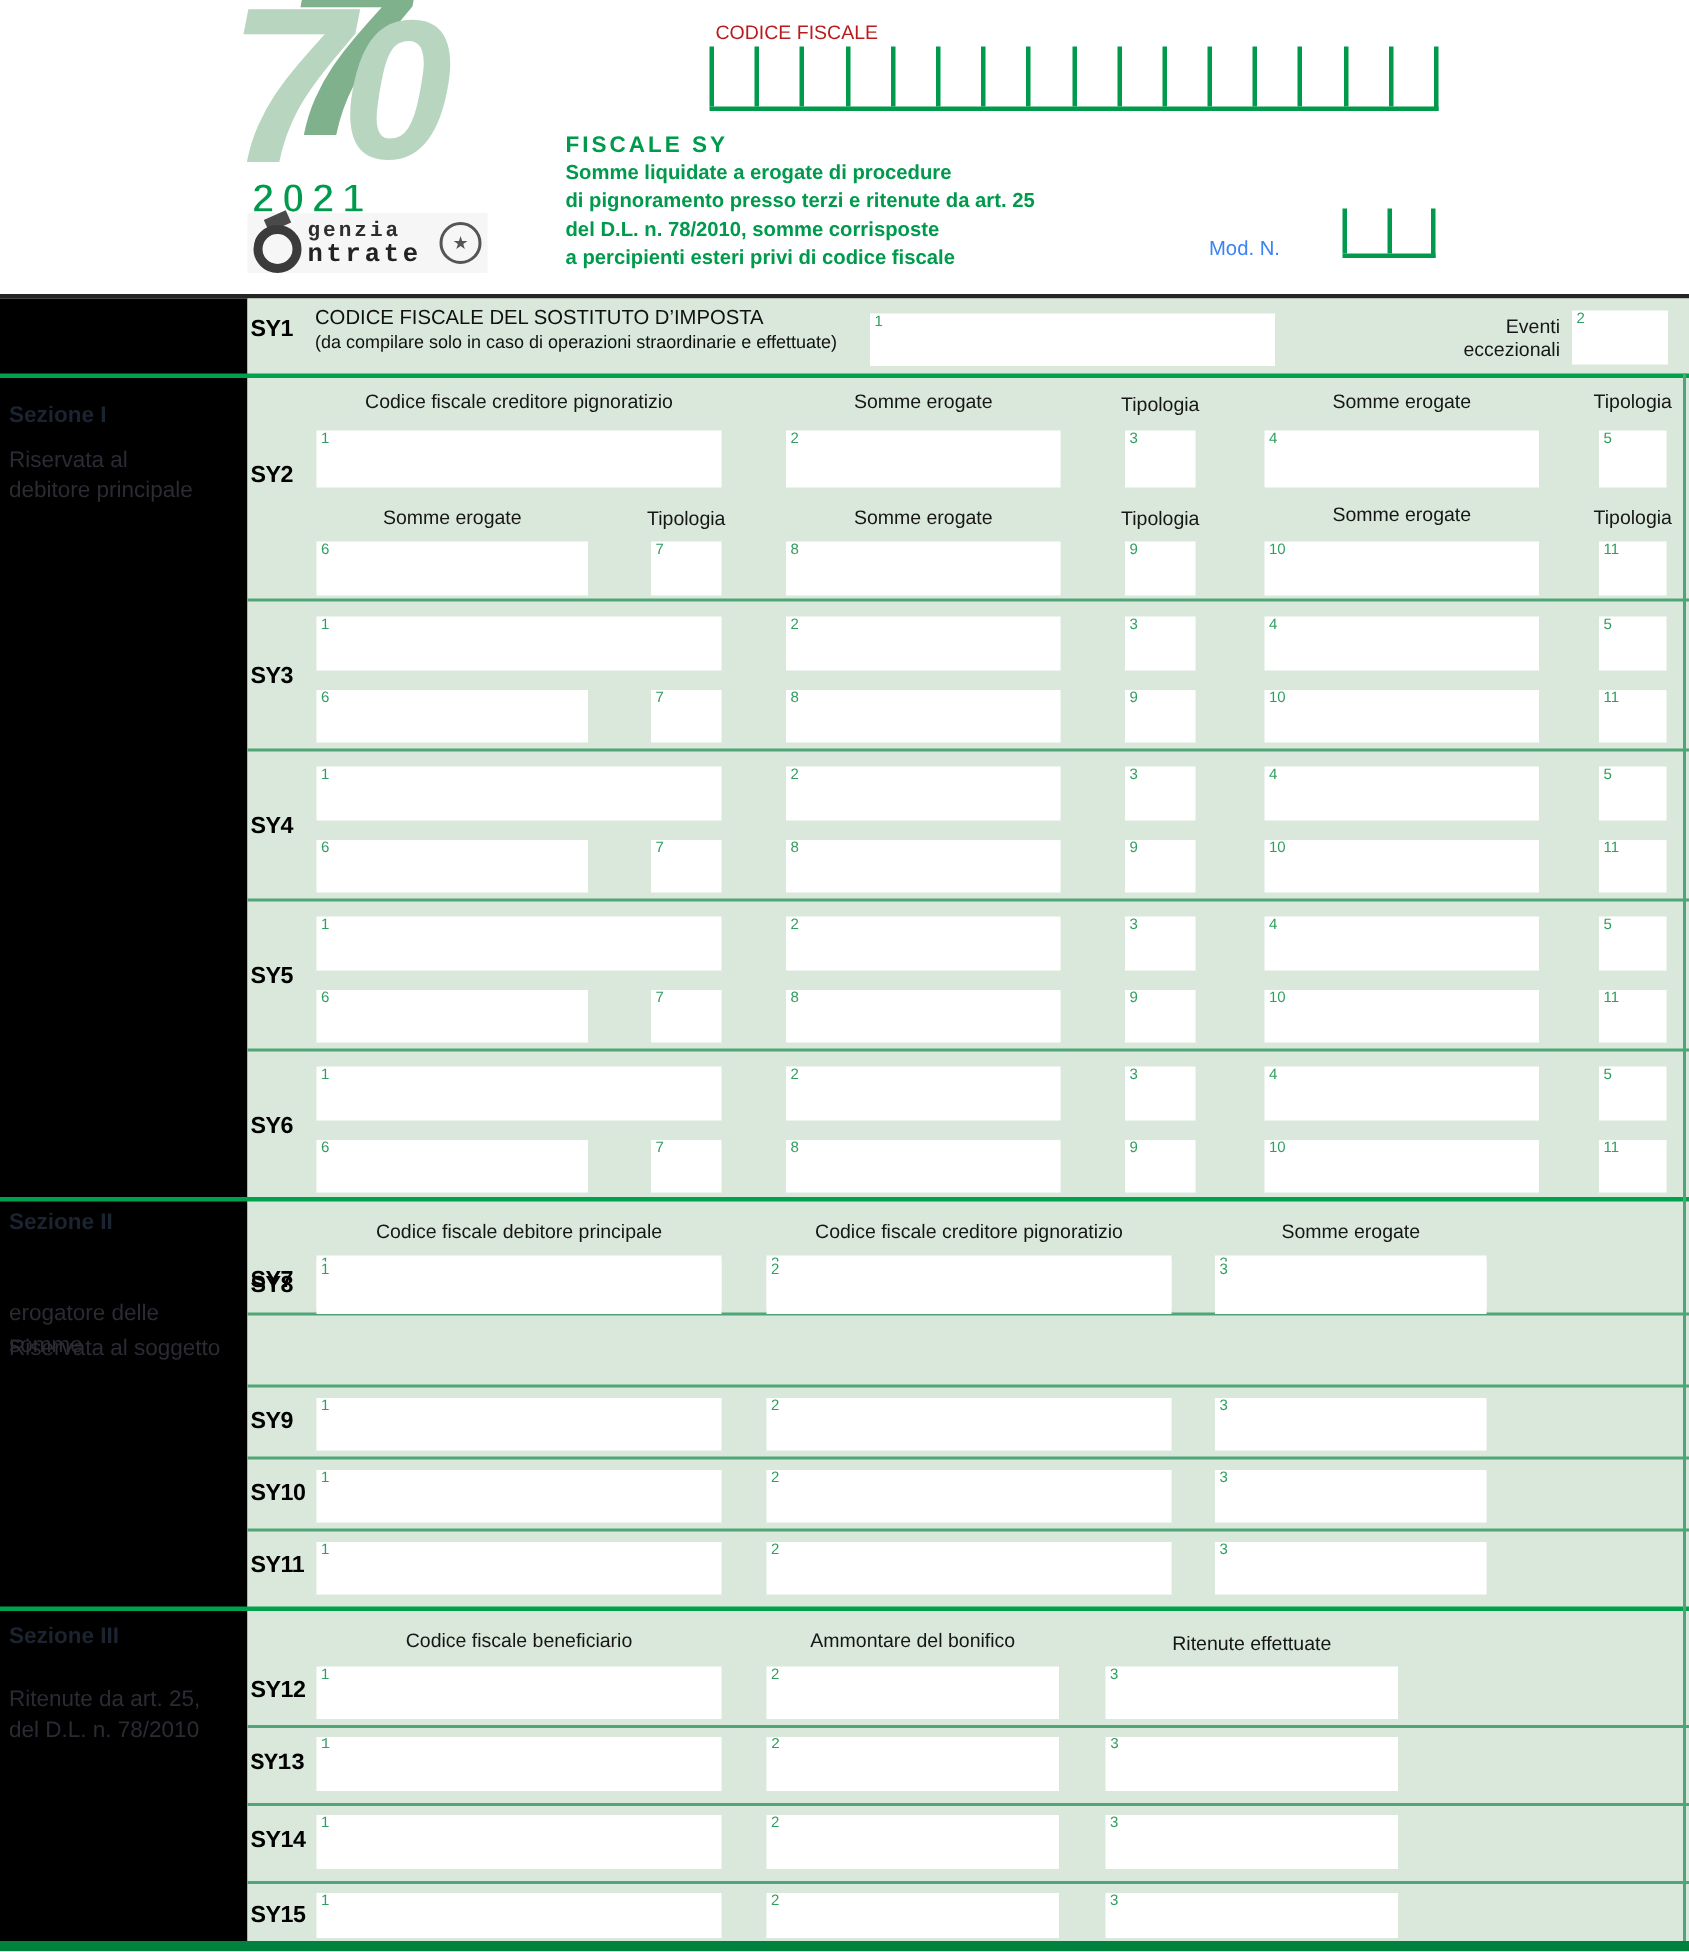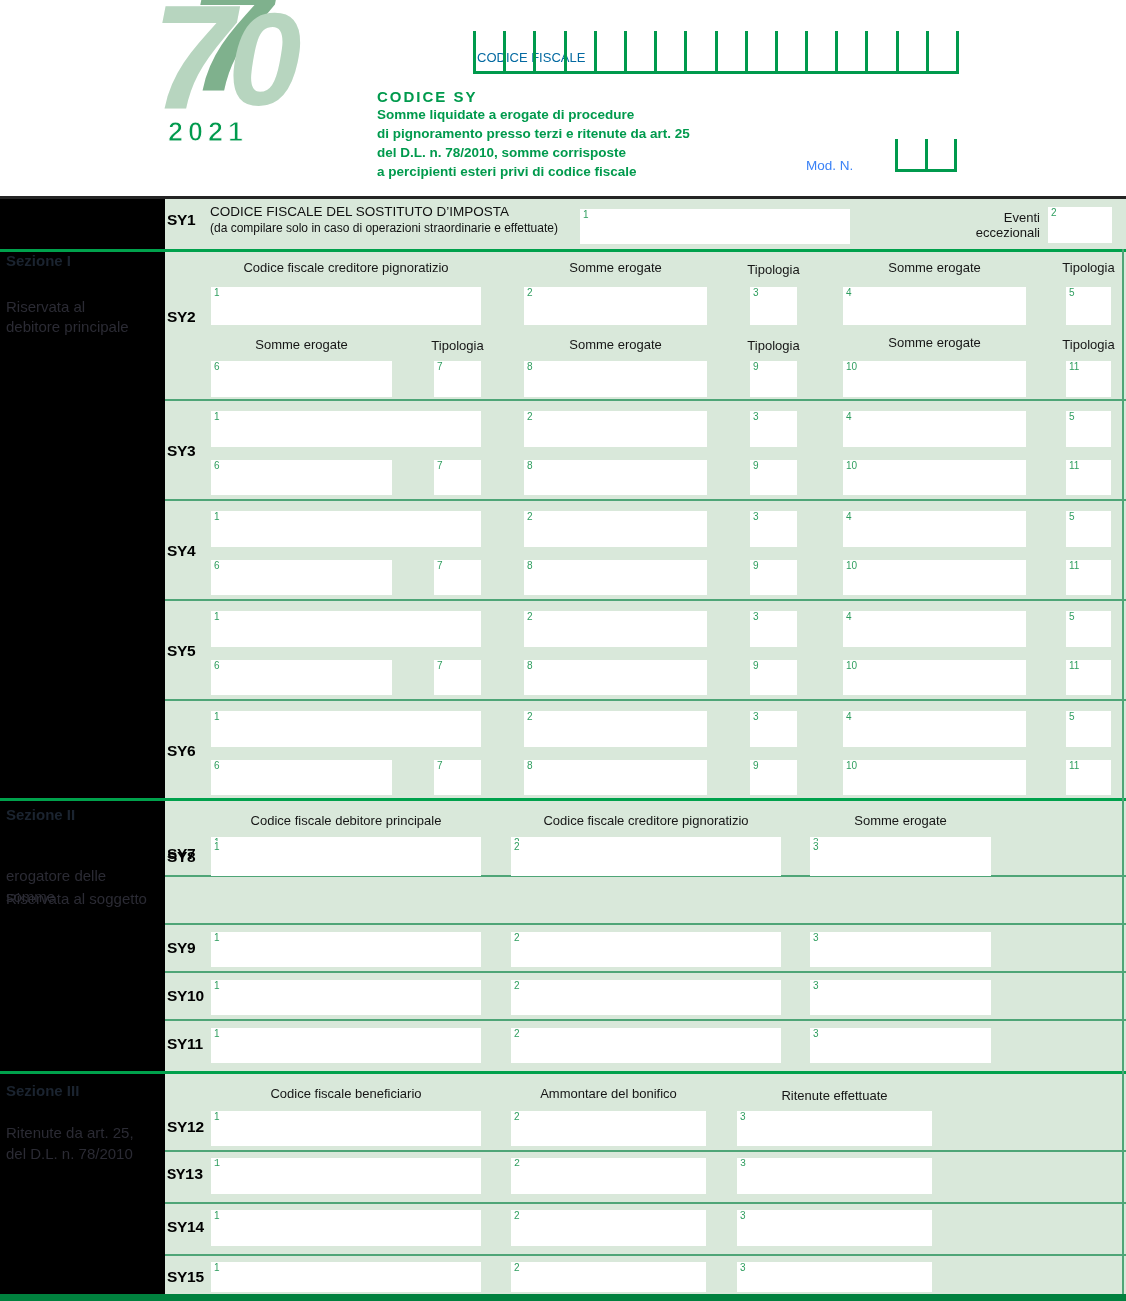--- a/index.html
+++ b/index.html
@@ -20,22 +20,22 @@
         color:#009a4d;-webkit-text-stroke:1px #ffffff;}
   .agbox{left:165px;top:142px;width:160px;height:40px;background:#f6f6f6;}
   .agring{position:absolute;left:4px;top:8px;width:20px;height:20px;border:6px solid #3b3b3b;border-radius:50%;}
   .agflag{position:absolute;left:12px;top:1px;width:16px;height:9px;background:#4a4a4a;transform:rotate(-24deg);}
   .agtop{position:absolute;left:40px;top:4px;font-family:"Liberation Mono",monospace;font-weight:bold;
          font-size:14px;letter-spacing:2px;color:#2e2e2e;}
   .agbot{position:absolute;left:40px;top:19px;font-family:"Liberation Mono",monospace;font-weight:bold;
          font-size:17px;letter-spacing:2.5px;color:#222;}
   .emblem{position:absolute;left:128px;top:6px;width:24px;height:24px;border:2px solid #555;
           border-radius:50%;text-align:center;line-height:24px;font-size:12px;color:#555;}
-  .cflabel{left:473px;top:12px;width:287px;height:19px;background:#fff;color:#0369a1;
-           font-size:13px;line-height:19px;padding-left:4px;box-sizing:border-box;margin-top:36px;}
+  .cflabel{left:473px;top:12px;width:287px;height:19px;background:#fff;color:#b91c1c;
+           font-size:13px;line-height:19px;padding-left:4px;box-sizing:border-box;}
   .comb{display:flex;border-bottom:3px solid #009a4d;border-right:3px solid #009a4d;box-sizing:border-box;}
   .comb span{flex:1;border-left:3px solid #009a4d;}
   .cfcomb{left:473px;top:31px;width:486px;height:43px;}
   .modcomb{left:895px;top:139px;width:62px;height:33px;}
   .qtitle{left:377px;top:88px;font-weight:bold;font-size:15px;letter-spacing:2px;color:#009a4d;}
   .qline{left:377px;font-weight:bold;font-size:13.5px;color:#009a4d;}
   .modn{left:806px;top:158px;font-size:13.5px;color:#3b82f6;}
   
   .sbt{color:#1b2430;font-weight:bold;font-size:15px;left:6px;}
   .sbl{color:#2b2b34;font-size:15px;left:6px;}
@@ -63,20 +63,27 @@
 </head>
 <body>
 
 <div id="page">
 
   <span class="glyph" style="left:190px;top:-34px;font-size:148px;color:#7fb18d;z-index:1;">7</span>
   <span class="glyph" style="left:152px;top:-16px;font-size:148px;color:#b7d5bf;z-index:2;">7</span>
   <span class="glyph" style="left:228px;top:-6px;font-size:132px;color:#b7d5bf;z-index:2;">0</span>
   <div class="abs year">2021</div>
 
+  <div class="abs agbox">
+    <span class="agflag"></span>
+    <span class="agring"></span>
+    <span class="agtop">genzia</span>
+    <span class="agbot">ntrate</span>
+    <span class="emblem">★</span>
+  </div>
 
   <div class="abs cflabel">CODICE FISCALE</div>
   <div class="abs comb cfcomb">
     <span></span>
       <span></span>
     <span></span>
       <span></span>
     <span></span>
       <span></span>
     <span></span>
@@ -84,21 +91,21 @@
     <span></span>
       <span></span>
     <span></span>
       <span></span>
     <span></span>
       <span></span>
     <span></span>
       <span></span>
   </div>
 
-  <div class="abs qtitle">CODICE SY</div>
+  <div class="abs qtitle">FISCALE SY</div>
   <div class="abs qline" style="top:107px;">Somme liquidate a erogate di procedure</div>
   <div class="abs qline" style="top:126px;">di pignoramento presso terzi e ritenute da art. 25</div>
   <div class="abs qline" style="top:145px;">del D.L. n. 78/2010, somme corrisposte</div>
   <div class="abs qline" style="top:164px;">a percipienti esteri privi di codice fiscale</div>
   <div class="abs modn">Mod. N.</div>
   <div class="abs comb modcomb">
     <span></span>
     <span></span>
   </div>
 
@@ -115,21 +122,21 @@
   <div class="abs sep" style="top:599px;"></div>
   <div class="abs sep" style="top:699px;"></div>
   <div class="abs sep" style="top:875px;"></div>
   <div class="abs sep" style="top:923px;"></div>
   <div class="abs sep" style="top:971px;"></div>
   <div class="abs sep" style="top:1019px;"></div>
   <div class="abs sep" style="top:1150px;"></div>
   <div class="abs sep" style="top:1202px;"></div>
   <div class="abs sep" style="top:1254px;"></div>
 
-  <div class="abs sbt" style="top:252px;">Sezione I</div>
+  <div class="abs sbt" style="top:268px;">Sezione I</div>
   <div class="abs sbl" style="top:298px;">Riservata al</div>
   <div class="abs sbl" style="top:318px;">debitore principale</div>
   <div class="abs sbt" style="top:806px;">Sezione II</div>
   <div class="abs sbl" style="top:846px;margin-top:44px;">Riservata al soggetto</div>
   <div class="abs sbl" style="top:867px;">erogatore delle</div>
   <div class="abs sbl" style="top:888px;">somme</div>
   <div class="abs sbt" style="top:1082px;">Sezione III</div>
   <div class="abs sbl" style="top:1124px;">Ritenute da art. 25,</div>
   <div class="abs sbl" style="top:1145px;">del D.L. n. 78/2010</div>
 

